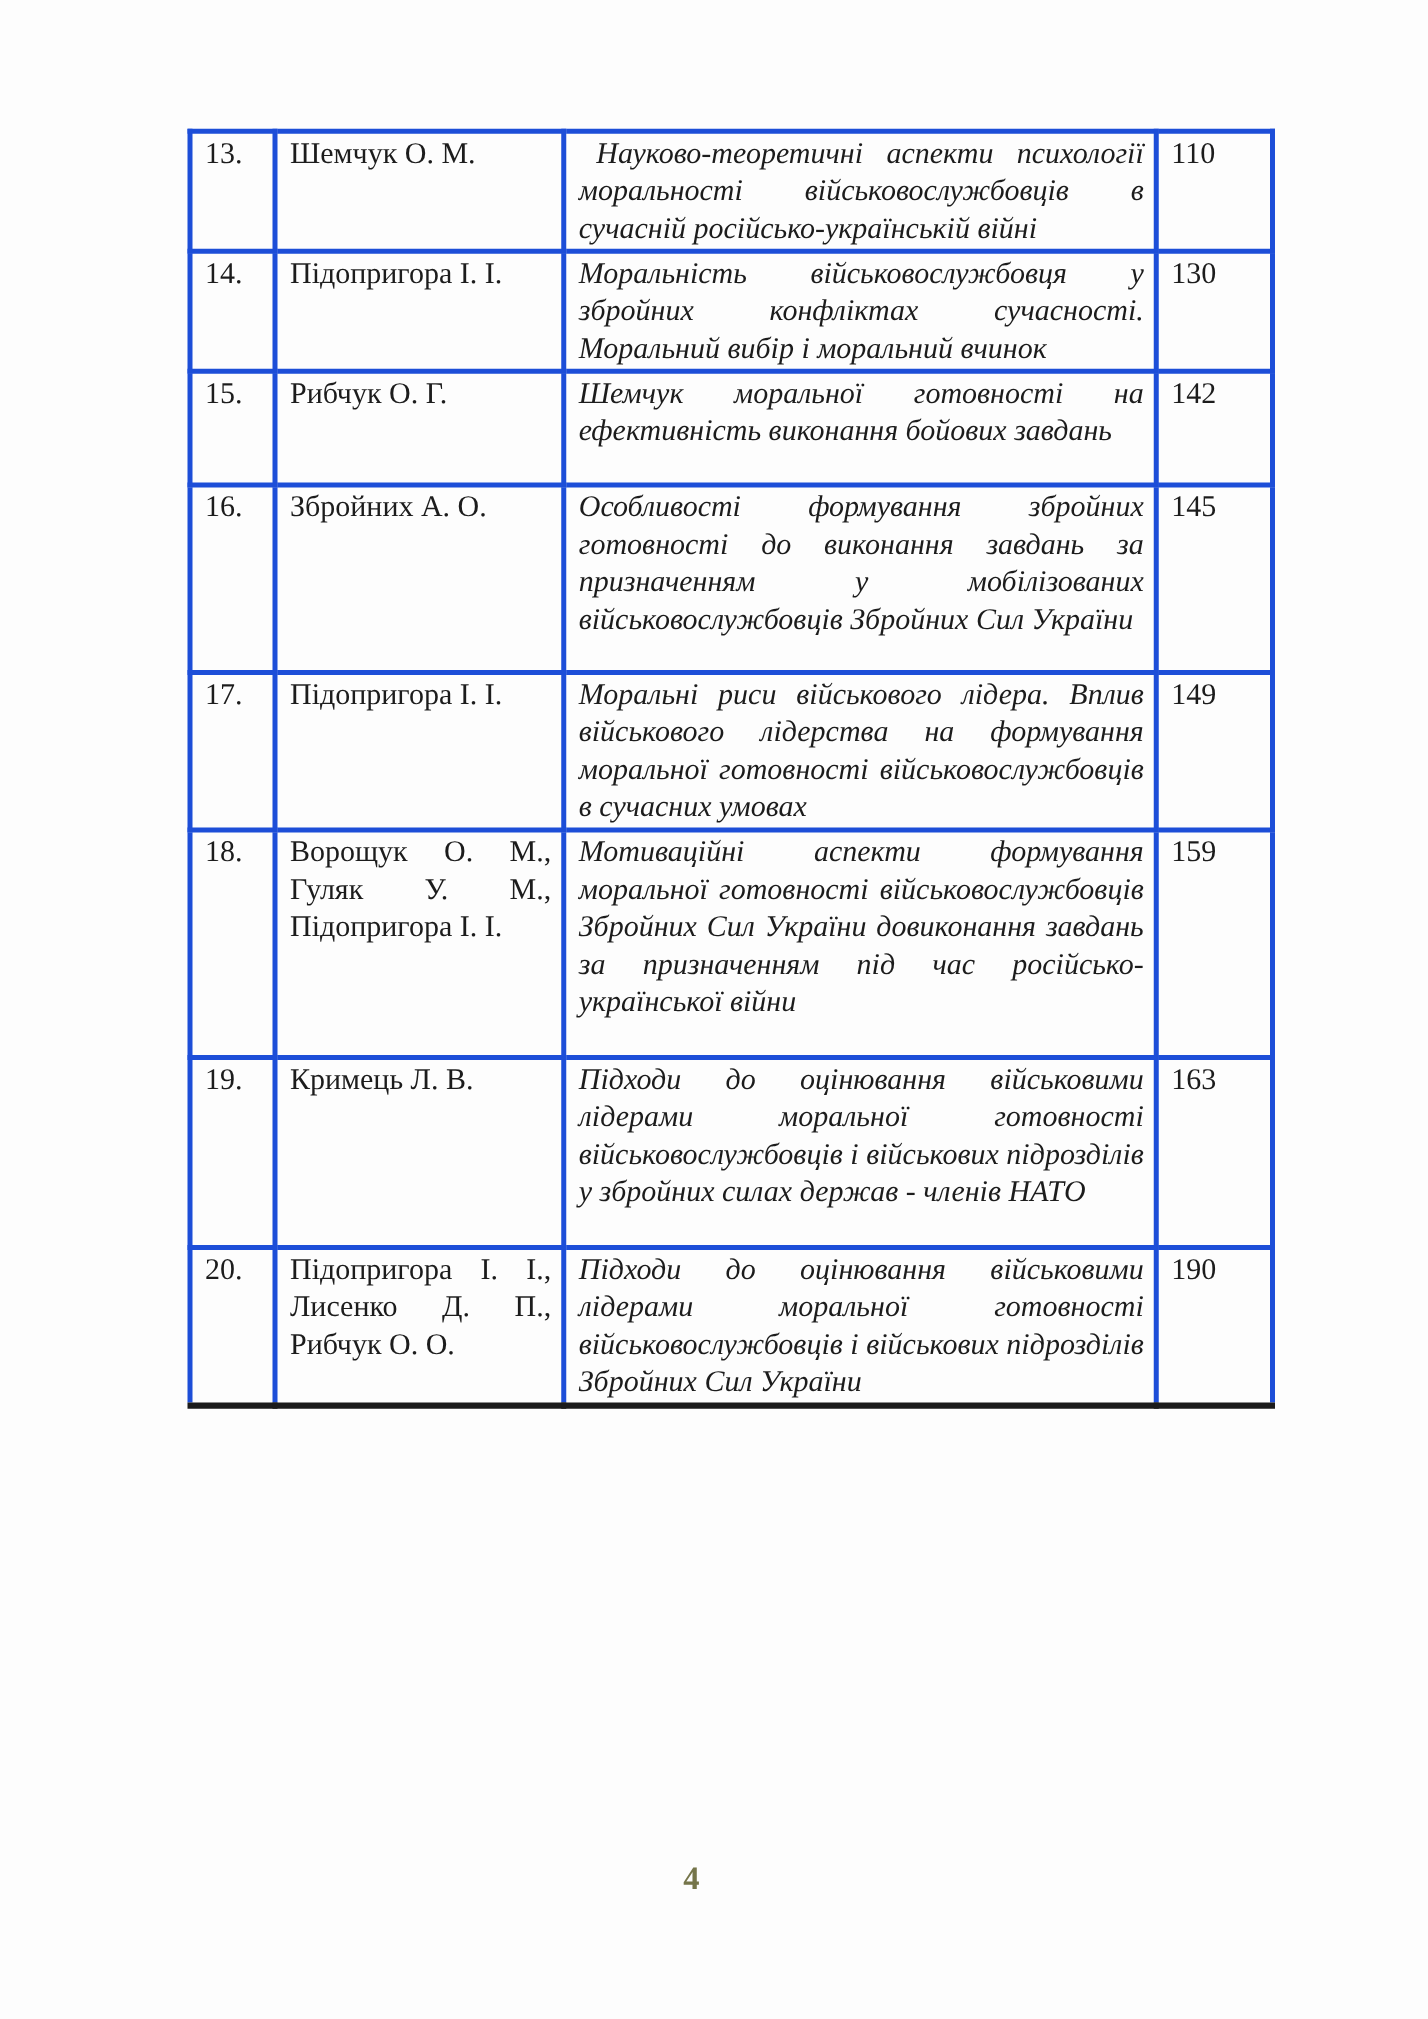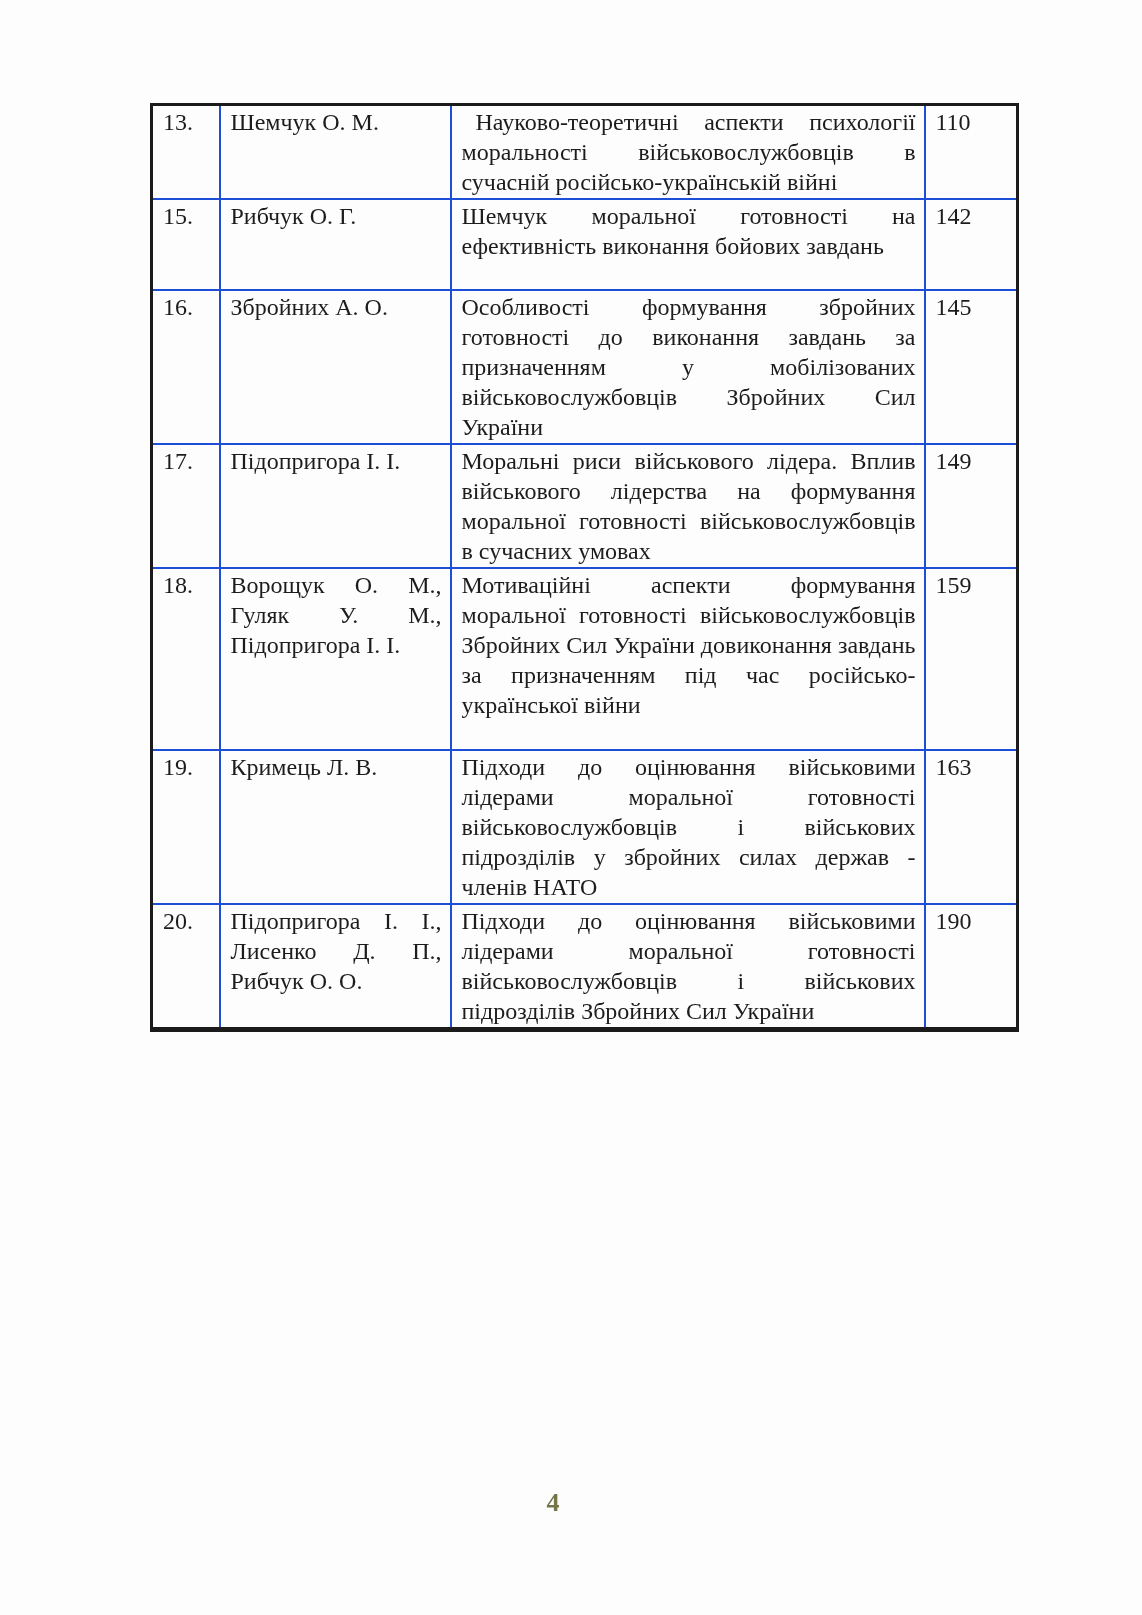--- a/index.html
+++ b/index.html
@@ -20,30 +20,30 @@
     position: absolute;
     left: 150px;
     top: 103px;
     width: 866px;
     border-collapse: collapse;
     table-layout: fixed;
     border: 3px solid #1b1b1b;
     border-bottom-width: 5px;
   }
   table.toc-table td {
-    border: 2px solid #1d4ed8;
+    border: 4px solid #1d4ed8;
     vertical-align: top;
     font-size: 24px;
     line-height: 30px;
     padding: 1px 8px 1px 10px;
     overflow: hidden;
   }
   td.cell-num   { padding-left: 16px; }
   td.cell-authors { text-align: justify; padding-right: 5px; }
-  td.cell-title { text-align: justify; padding-right: 9px; padding-left: 12px; }
+  td.cell-title { text-align: justify; padding-right: 9px; padding-left: 12px; font-style: italic; }
   td.cell-page  { padding-left: 9px; }
   tr.r1 td { height: 89px; }
   tr.r2 td { height: 93px; }
   tr.r3 td { height: 91px; }
   tr.r4 td { height: 150px; }
   tr.r5 td { height: 112px; }
   tr.r6 td { height: 182px; }
   tr.r7 td { height: 152px; }
   tr.r8 td { height: 125px; }
   tr.r1 td.cell-title { text-indent: 14px; }
@@ -69,20 +69,26 @@
       <col style="width:231px">
       <col style="width:474px">
       <col style="width:93px">
     </colgroup>
     <tbody>
       <tr class="r1">
         <td class="cell-num">13.</td>
         <td class="cell-authors">Шемчук О. М.</td>
         <td class="cell-title">Науково-теоретичні аспекти психології моральності військовослужбовців в сучасній російсько-українській війні</td>
         <td class="cell-page">110</td>
+      </tr>
+      <tr class="r2">
+        <td class="cell-num">14.</td>
+        <td class="cell-authors">Підопригора І. І.</td>
+        <td class="cell-title">Моральність військовослужбовця у збройних конфліктах сучасності. Моральний вибір і моральний вчинок</td>
+        <td class="cell-page">130</td>
       </tr>
       <tr class="r3">
         <td class="cell-num">15.</td>
         <td class="cell-authors">Рибчук О. Г.</td>
         <td class="cell-title">Шемчук моральної готовності на ефективність виконання бойових завдань</td>
         <td class="cell-page">142</td>
       </tr>
       <tr class="r4">
         <td class="cell-num">16.</td>
         <td class="cell-authors">Збройних А. О.</td>

